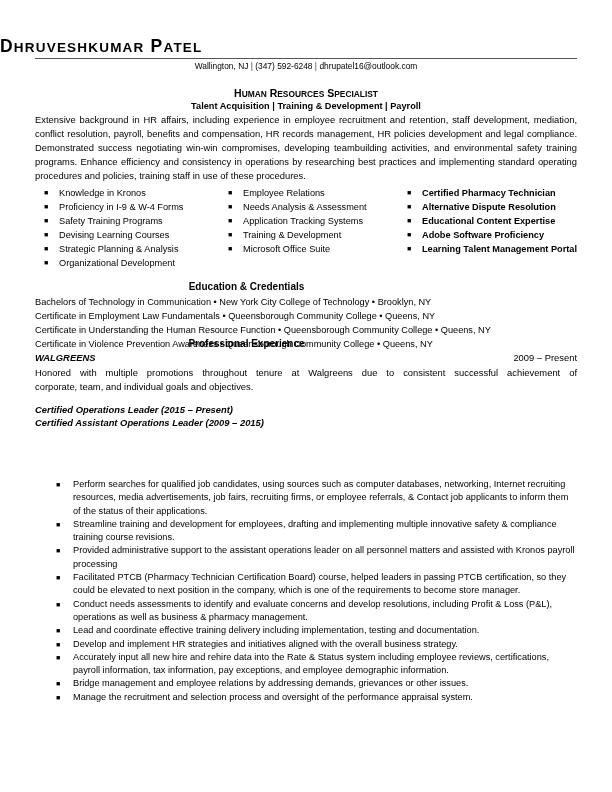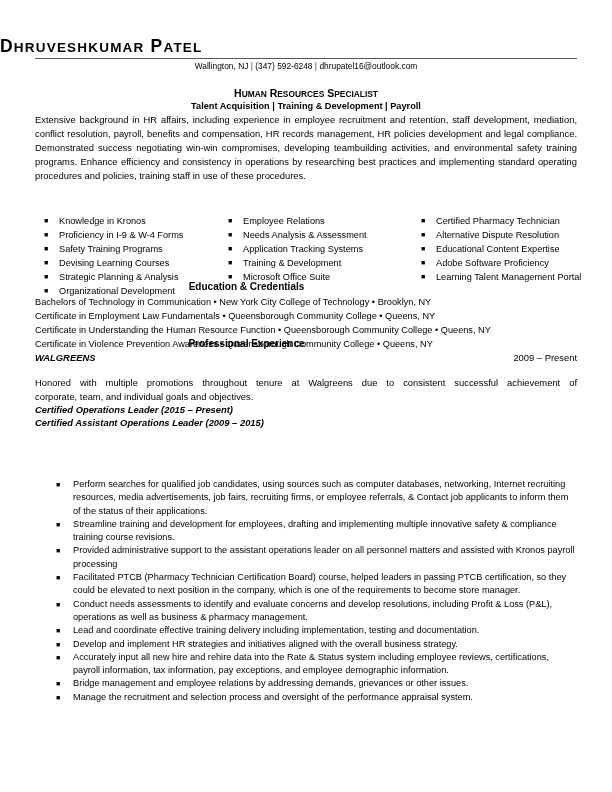--- a/index.html
+++ b/index.html
@@ -15,34 +15,34 @@
              font-size: 8.4px; }
   .contact .sep { color: #444; }
   .title { position: absolute; top: 87px; left: 0; width: 612px; text-align: center;
            font-size: 10.5px; font-weight: bold; }
   .title .sc { font-size: 8.4px; }
   .subtitle { position: absolute; top: 101px; left: 0; width: 612px; text-align: center;
               font-size: 9.2px; font-weight: bold; }
   .summary { position: absolute; top: 113px; left: 35px; width: 542px;
              font-size: 9.4px; line-height: 14px; text-align: justify; }
   .skills { position: absolute; top: 186px; left: 0; width: 612px; font-size: 9.2px; }
-  .skills .col { position: absolute; top: 0; margin-top: 28px; }
+  .skills .col { position: absolute; top: 0; }
   .skills .col1 { left: 44px; width: 180px; }
   .skills .col2 { left: 228px; width: 180px; }
-  .skills .col3 { left: 421px; width: 180px; }
+  .skills .col3 { left: 407px; width: 180px; font-weight: bold; }
   .skills .item { position: relative; padding-left: 15px; line-height: 14px; height: auto; }
   .skills .bullet { position: absolute; left: 0; top: 0; font-size: 7px; }
   .sec-head { position: absolute; left: 0; width: 493px; text-align: center;
               font-size: 10px; font-weight: bold; }
   .edu { position: absolute; top: 295px; left: 35px; width: 560px; font-size: 9.2px;
          line-height: 14px; }
   .employer { position: absolute; top: 352px; left: 35px; font-size: 9.4px;
               font-weight: bold; font-style: italic; }
   .dates { position: absolute; top: 352px; right: 35px; font-size: 9.4px; }
-  .honor { position: absolute; top: 376px; left: 35px; width: 542px; font-size: 9.4px;
+  .honor { position: absolute; top: 366px; left: 35px; width: 542px; font-size: 9.4px;
            line-height: 14px; text-align: justify; text-align-last: left; }
   .honor .l1 { text-align: justify; text-align-last: justify; display: block; }
   .role { position: absolute; left: 35px; font-size: 9.4px; font-weight: bold;
           font-style: italic; }
   .duties { position: absolute; top: 430px; left: 56px; width: 520px; font-size: 9.2px;
             line-height: 13.3px; margin-top: 48px; }
   .duty { position: relative; padding-left: 17px; margin: 0; }
   .duty .bullet { position: absolute; left: 0; top: 0; font-size: 7px; }
 </style>
 </head>

